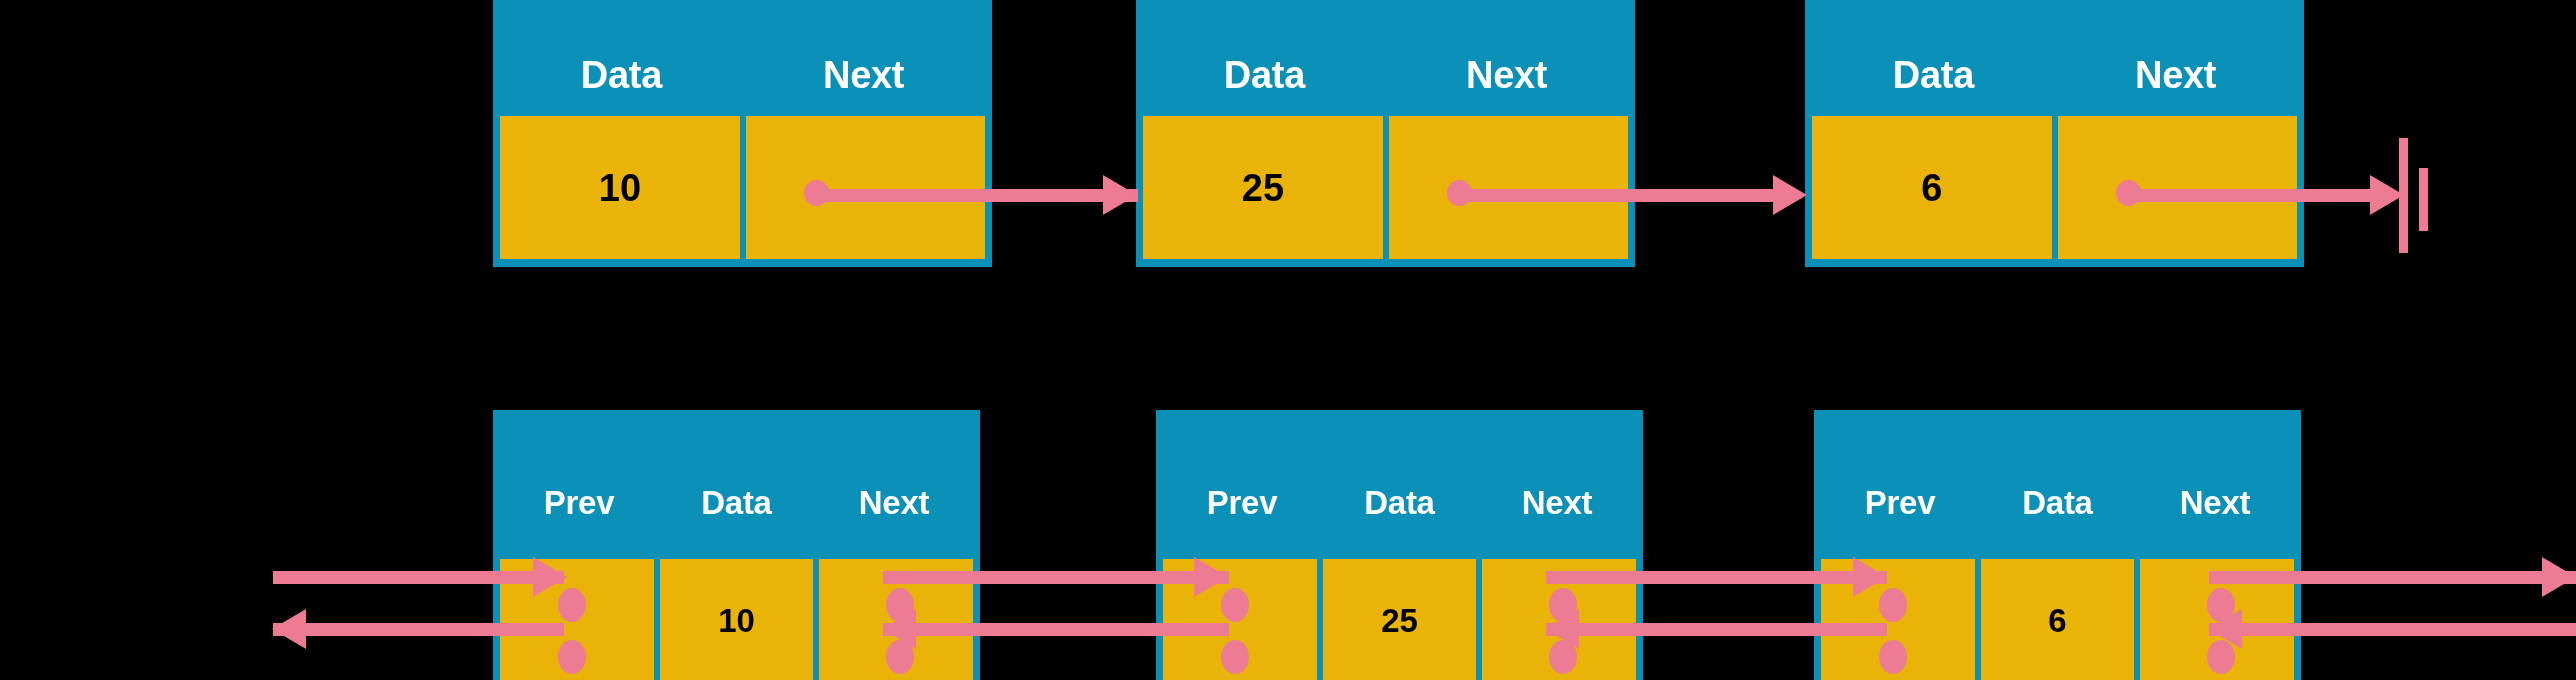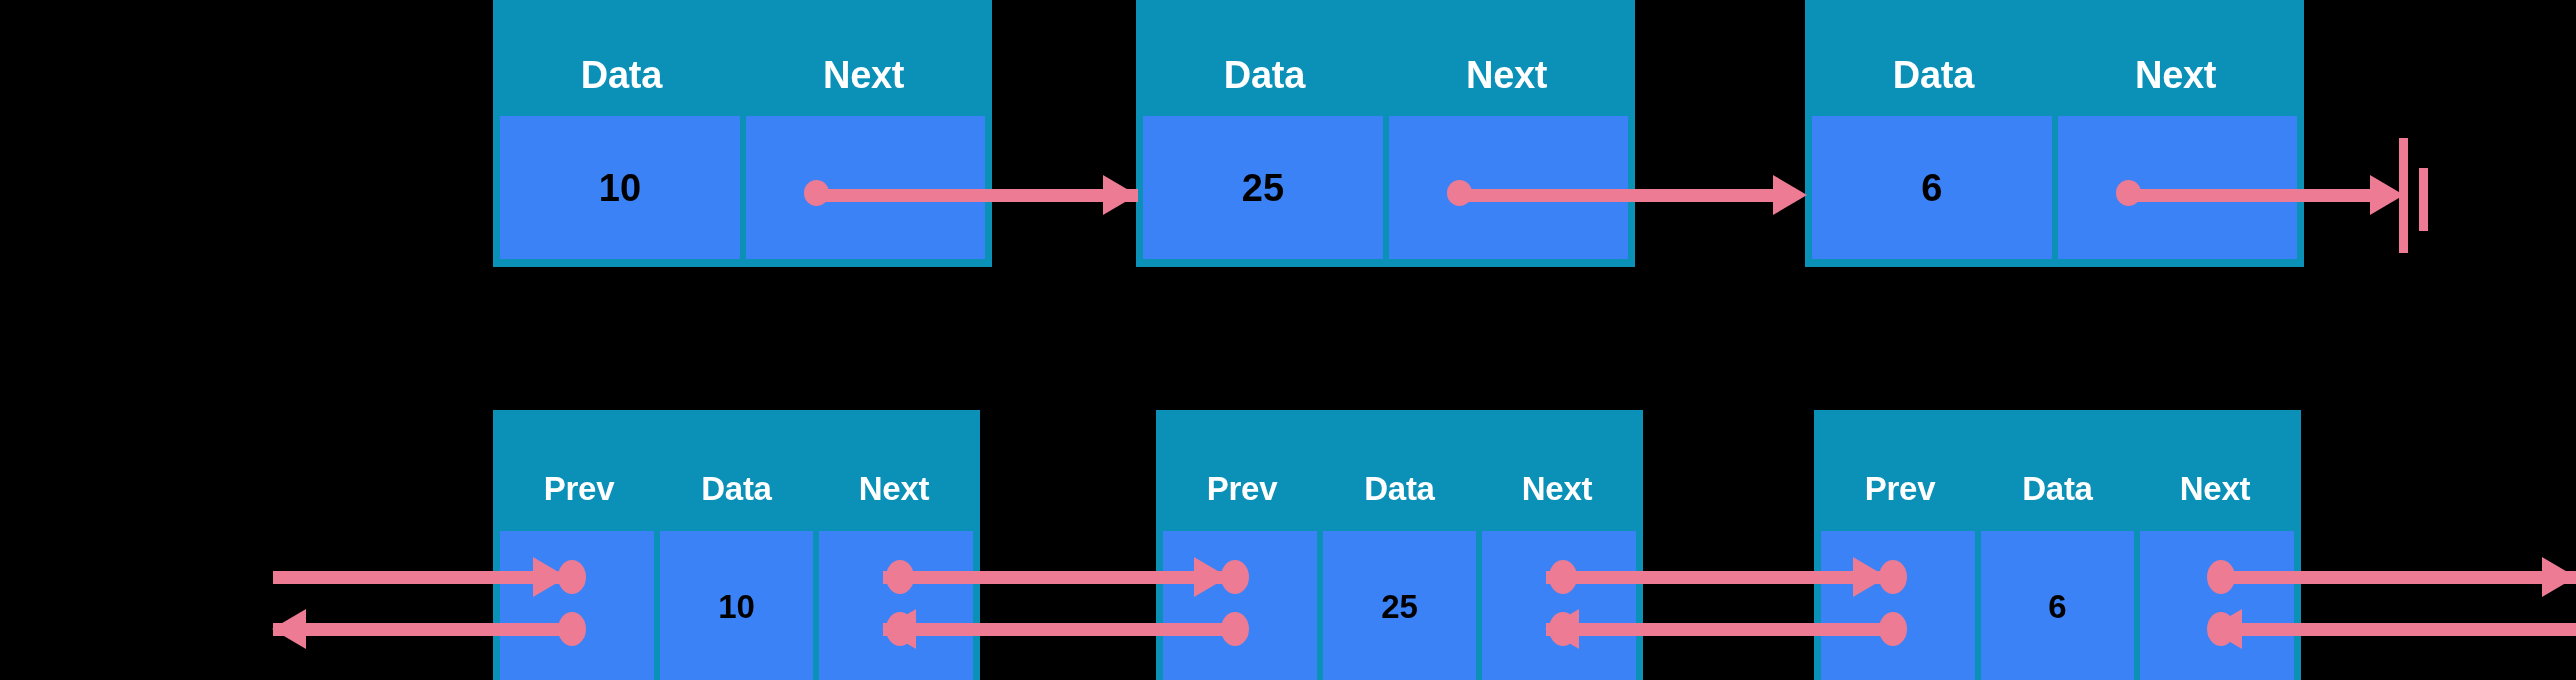--- a/index.html
+++ b/index.html
@@ -39,21 +39,21 @@
     font-weight: bold;
     letter-spacing: -0.3px;
     white-space: nowrap;
   }
   .node-body {
     flex: 1 1 auto;
     display: flex;
     align-items: stretch;
   }
   .cell {
-    background: #3b82f6;
+    background: #eab308;
     flex: 1 1 0;
     position: relative;
     display: flex;
     align-items: center;
     justify-content: center;
   }
   .cell-gap {
     flex: 0 0 auto;
     background: var(--teal, #0b90b8);
   }
@@ -81,21 +81,21 @@
   .sll-node .value { font-size: 38px; }
 
   
   .dll-node {
     --teal: #0b90b8;
     top: 410px;
     height: 279px;
     width: 487px;
     padding: 0 7.3px 8px 7.3px;
   }
-  .dll-node .node-header { height: 121px; }
+  .dll-node .node-header { height: 149px; }
   .dll-node .hcell {
     font-size: 33px;
     padding-top: 36px;
   }
   .dll-node .cell-gap { width: 6px; }
   .dll-node .value { font-size: 33px; }
 
   
   .dot {
     position: absolute;

